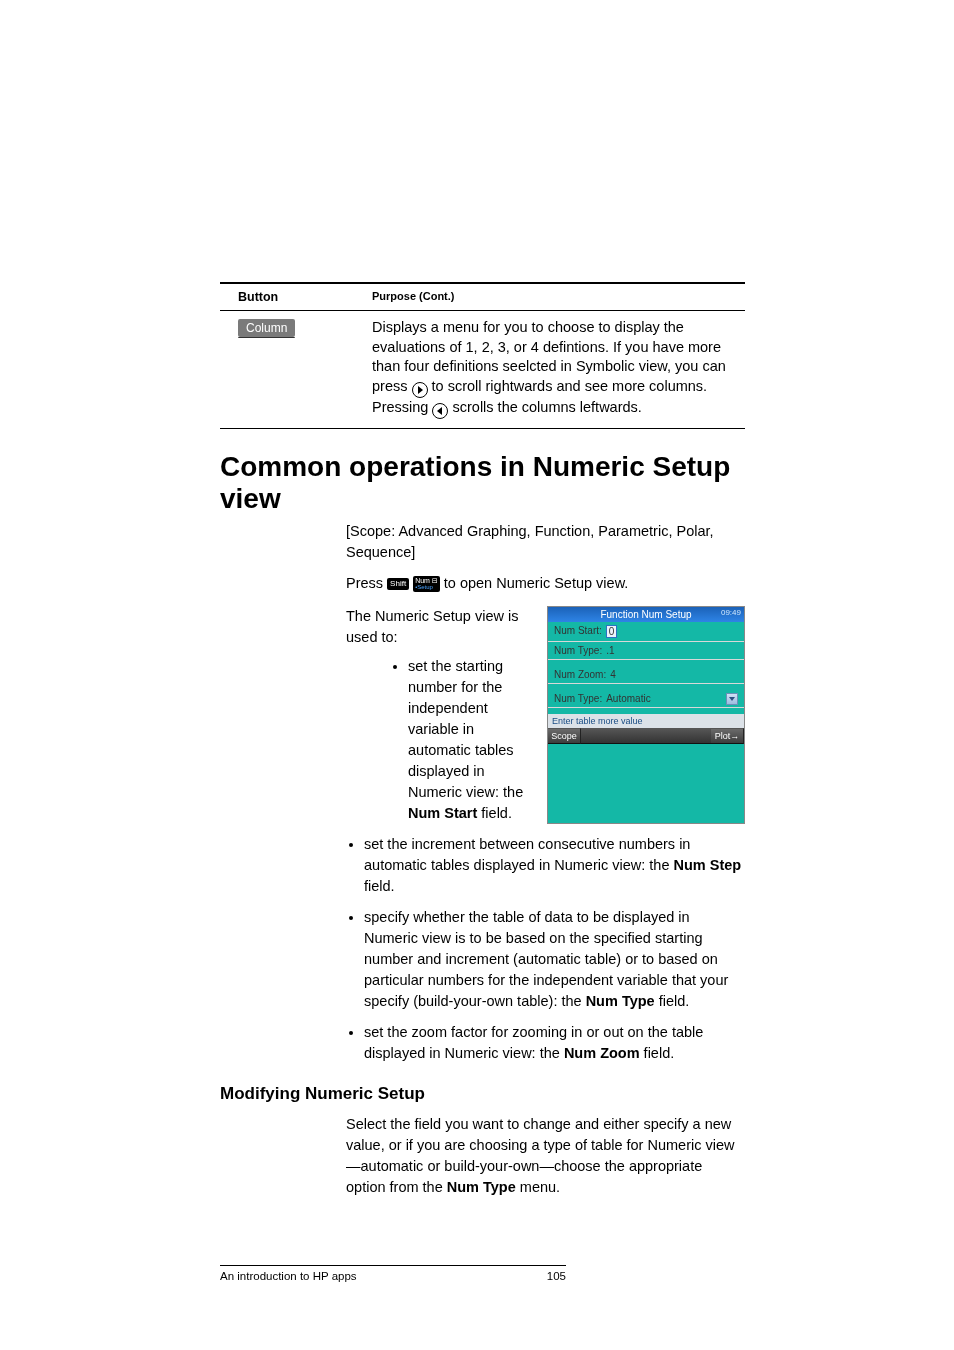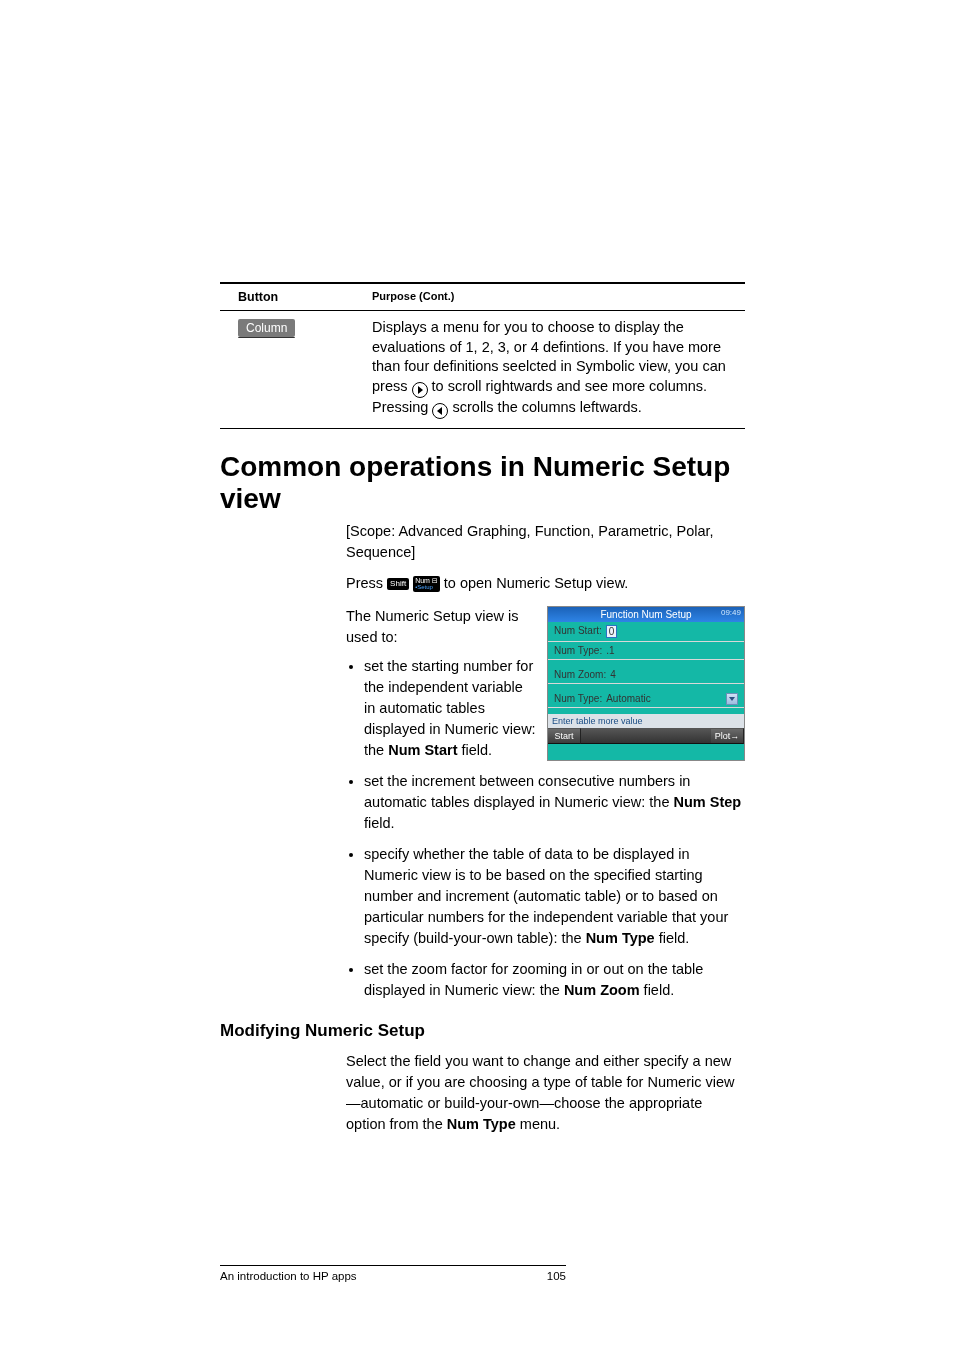--- a/index.html
+++ b/index.html
@@ -29,21 +29,21 @@
   .circ-right::before { border-top:4px solid transparent; border-bottom:4px solid transparent; border-left:5px solid #000; margin-left:1px;}
   .circ-left::before  { border-top:4px solid transparent; border-bottom:4px solid transparent; border-right:5px solid #000; margin-right:1px;}
 
   h1.section { font-family: Arial, sans-serif; font-weight: bold; font-size: 28px; margin: 22px 0 6px 0; }
   .scope { font-size: 14.5px; line-height: 1.45; margin: 6px 0 0 126px; }
   .para  { font-size: 14.5px; line-height: 1.45; margin: 10px 0 0 126px; }
 
   .wrap-row { margin: 12px 0 0 126px; display: flex; gap: 10px; }
   .wrap-text { flex: 1; font-size: 14.5px; line-height: 1.45; }
   .wrap-text ul { list-style: disc; padding-left: 18px; margin-top: 8px; }
-  .wrap-text li { margin-top: 4px; }
+  .wrap-text li { margin-top: 4px; margin-left: 44px; }
 
   .calc { width: 198px; border: 1px solid #888; background: #14b8a6; font-size: 10px; color:#333; }
   .calc .title { background: linear-gradient(#1b62b8,#2e84e6); color:#fff; text-align:center; font-size:10px; padding:2px 0; position:relative; }
   .calc .clock { position:absolute; right:3px; top:1px; font-size:8px; color:#cfe8ff; }
   .calc .field { padding: 3px 6px; border-bottom: 1px solid #d8d8d8; display:flex; gap:4px; position:relative; }
   .calc .field.sel .val { border:1px solid #2a72c4; background:#eaf2fb; padding:0 2px; }
   .calc .lbl { color:#333; }
   .calc .val { color:#333; }
   .calc .pad { height: 6px; }
   .calc .dropdown { position:absolute; right:6px; top:3px; width:12px; height:12px; background:linear-gradient(#cfe0f5,#9dbce0); border:1px solid #6b8fb8; display:flex; align-items:center; justify-content:center; }
@@ -135,21 +135,21 @@
         </div>
         <div class="pad"></div>
         <div class="field">
           <span class="lbl">Num Type:</span>
           <span class="val">Automatic</span>
           <span class="dropdown"></span>
         </div>
         <div class="pad"></div>
         <div class="hint">Enter table more value</div>
         <div class="menu">
-          <div class="mbtn">Start</div>
+          <div class="mbtn">Scope</div>
           <div class="spacer"></div>
           <div class="mbtn last">Plot→</div>
         </div>
       </div>
     </div>
 
     <ul class="continued">
       <li>
         <span>set the increment between consecutive numbers in automatic tables displayed in Numeric view: the </span><b>Num Step</b><span> field.</span>
       </li>

